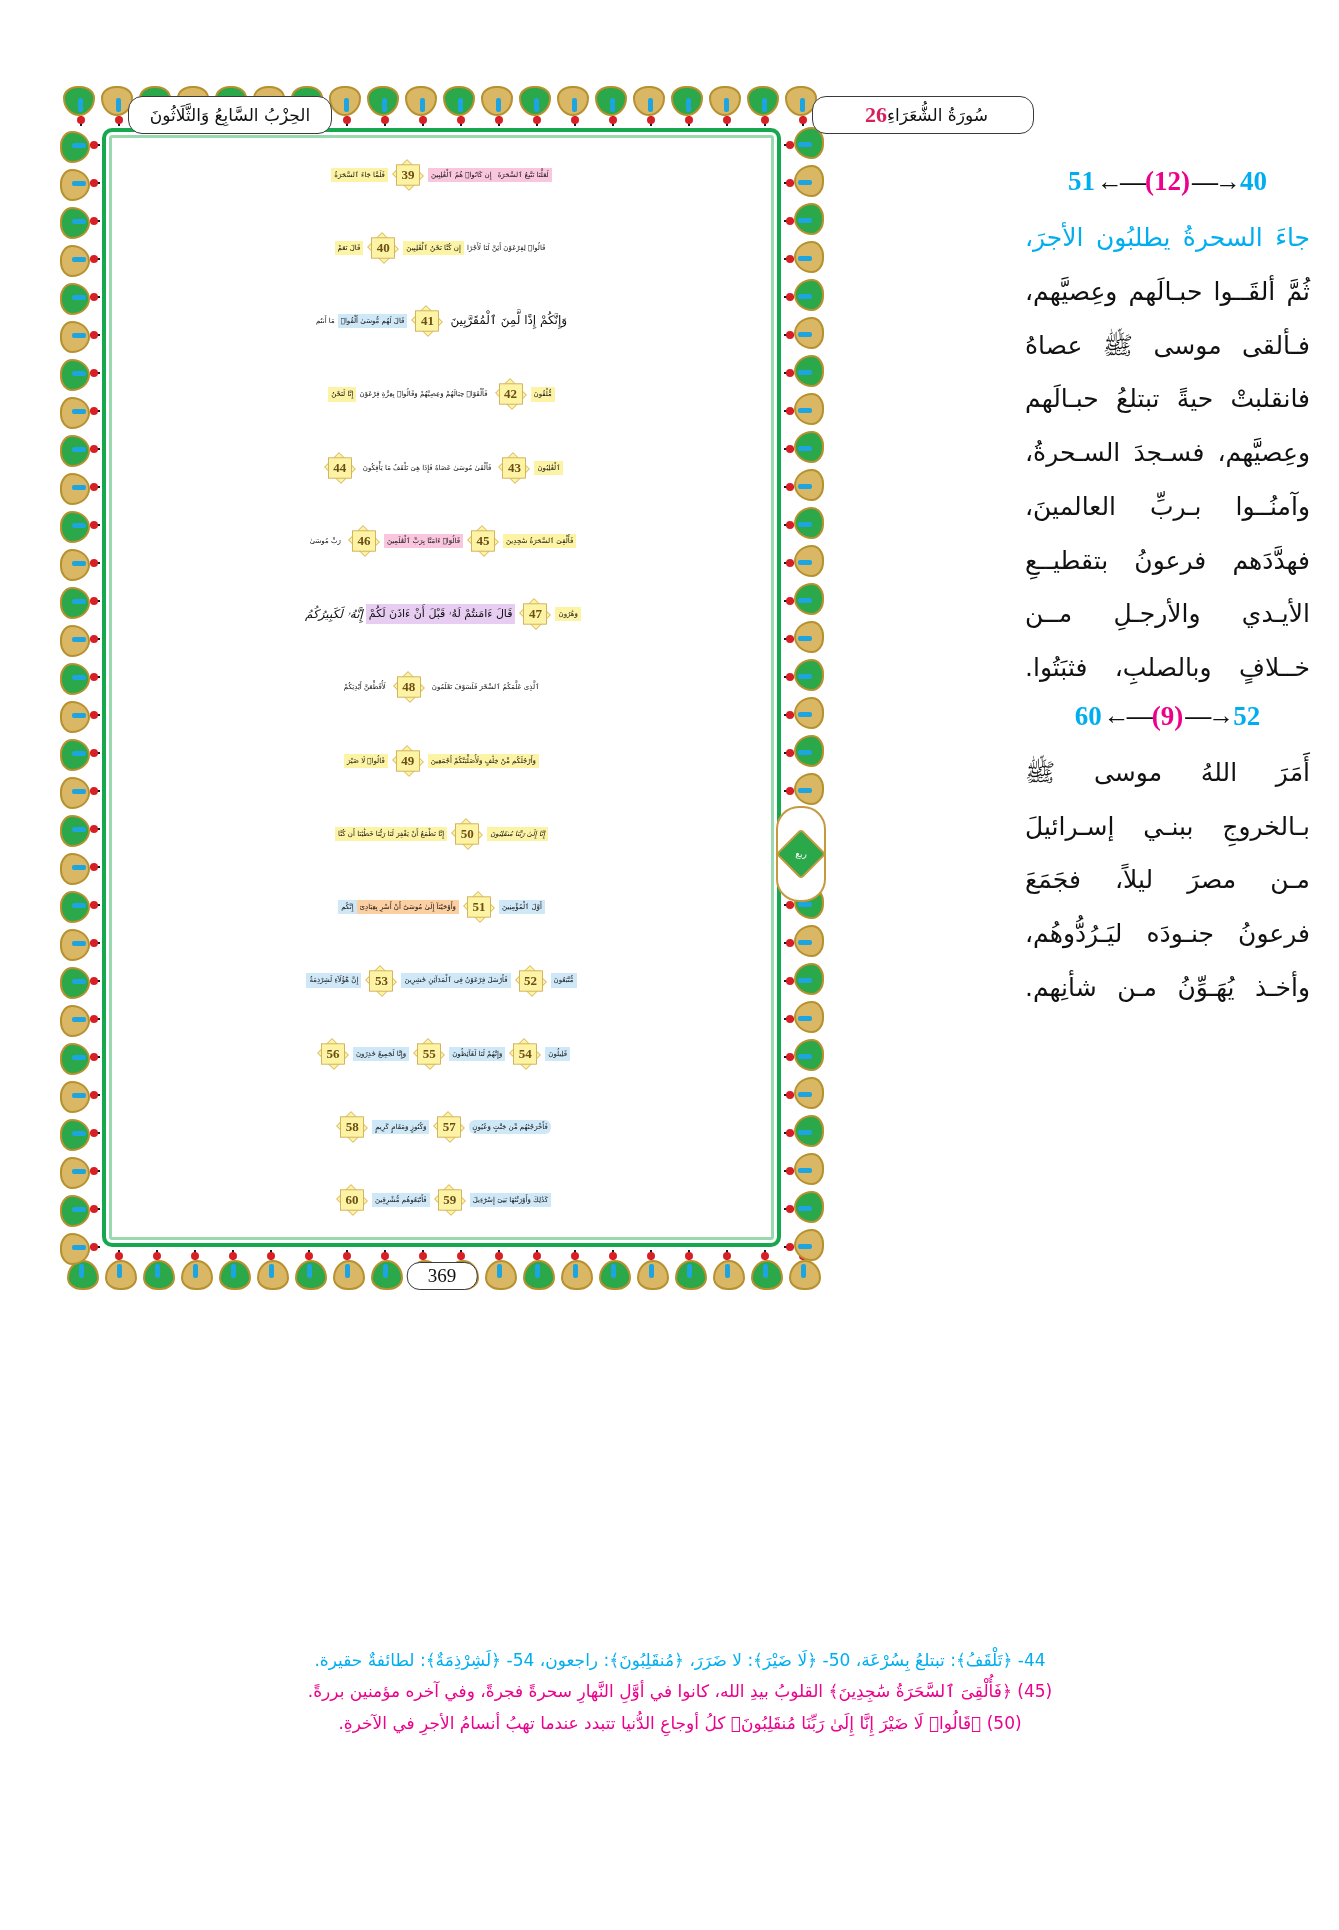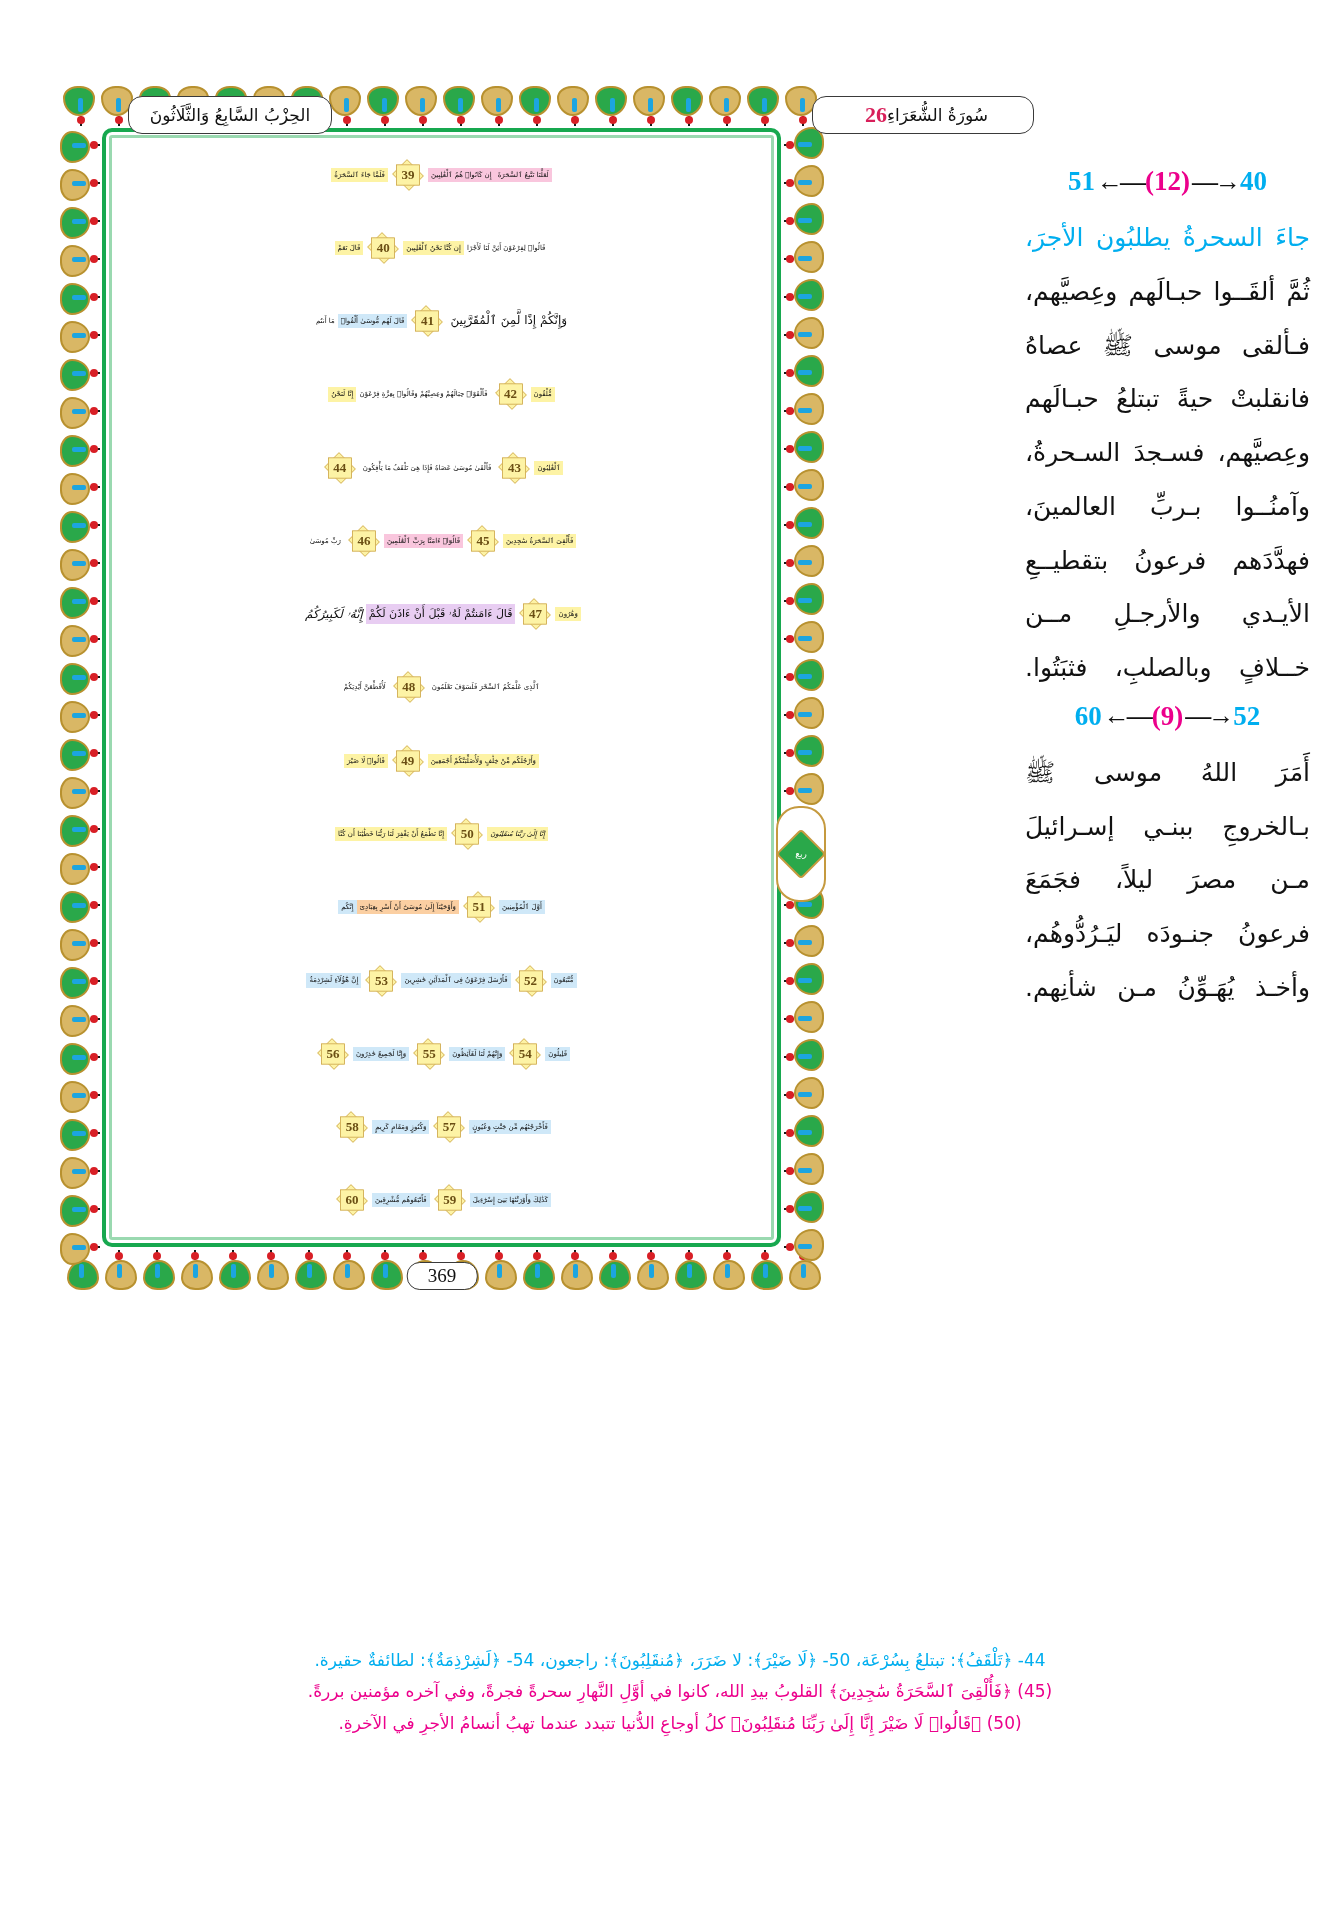--- a/index.html
+++ b/index.html
@@ -858,21 +858,21 @@
             <span class="n">55</span>
           </span>
           <span class="seg hl-blue" style="font-size: 7px;">وَإِنَّا لَجَمِيعٌ حَٰذِرُونَ</span>
           <span class="ayah">
             <span class="oct"></span>
             <span class="oct2"></span>
             <span class="n">56</span>
           </span>
         </div>
         <div class="qline" style="top: 952.467px; height: 73.2667px;">
-          <span class="seg hl-blue" style="font-size: 7px;">فَأَخْرَجْنَٰهُم مِّن جَنَّٰتٍ وَعُيُونٍ</span>
+          <span class="seg hl-blue" style="font-size: 7px; border-radius: 6px;">فَأَخْرَجْنَٰهُم مِّن جَنَّٰتٍ وَعُيُونٍ</span>
           <span class="ayah">
             <span class="oct"></span>
             <span class="oct2"></span>
             <span class="n">57</span>
           </span>
           <span class="seg hl-blue" style="font-size: 7px;">وَكُنُوزٍ وَمَقَامٍ كَرِيمٍ</span>
           <span class="ayah">
             <span class="oct"></span>
             <span class="oct2"></span>
             <span class="n">58</span>

